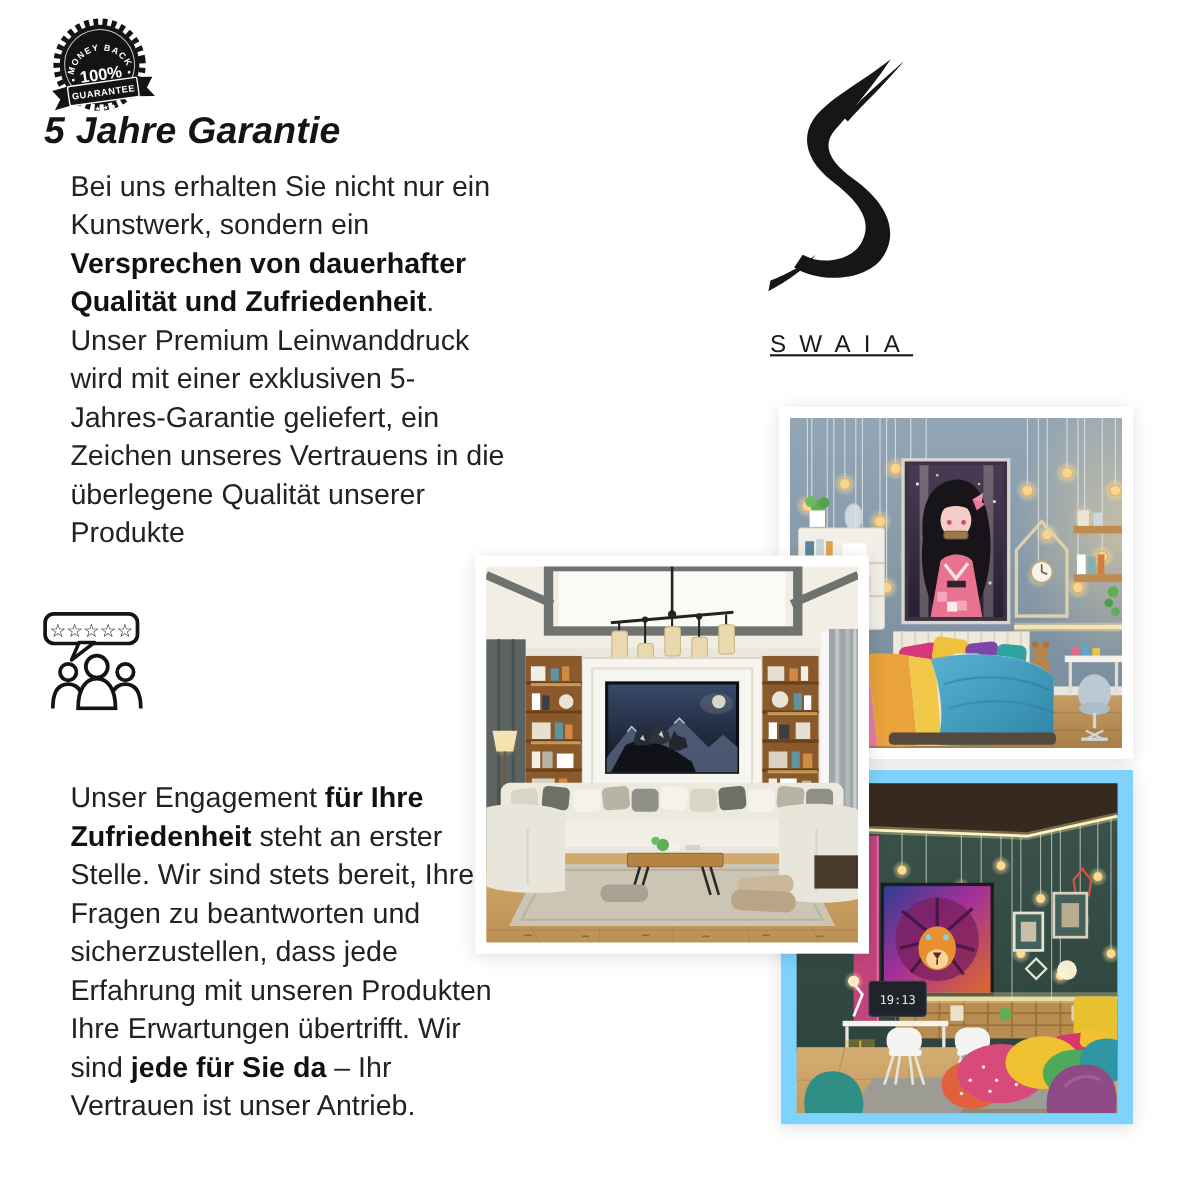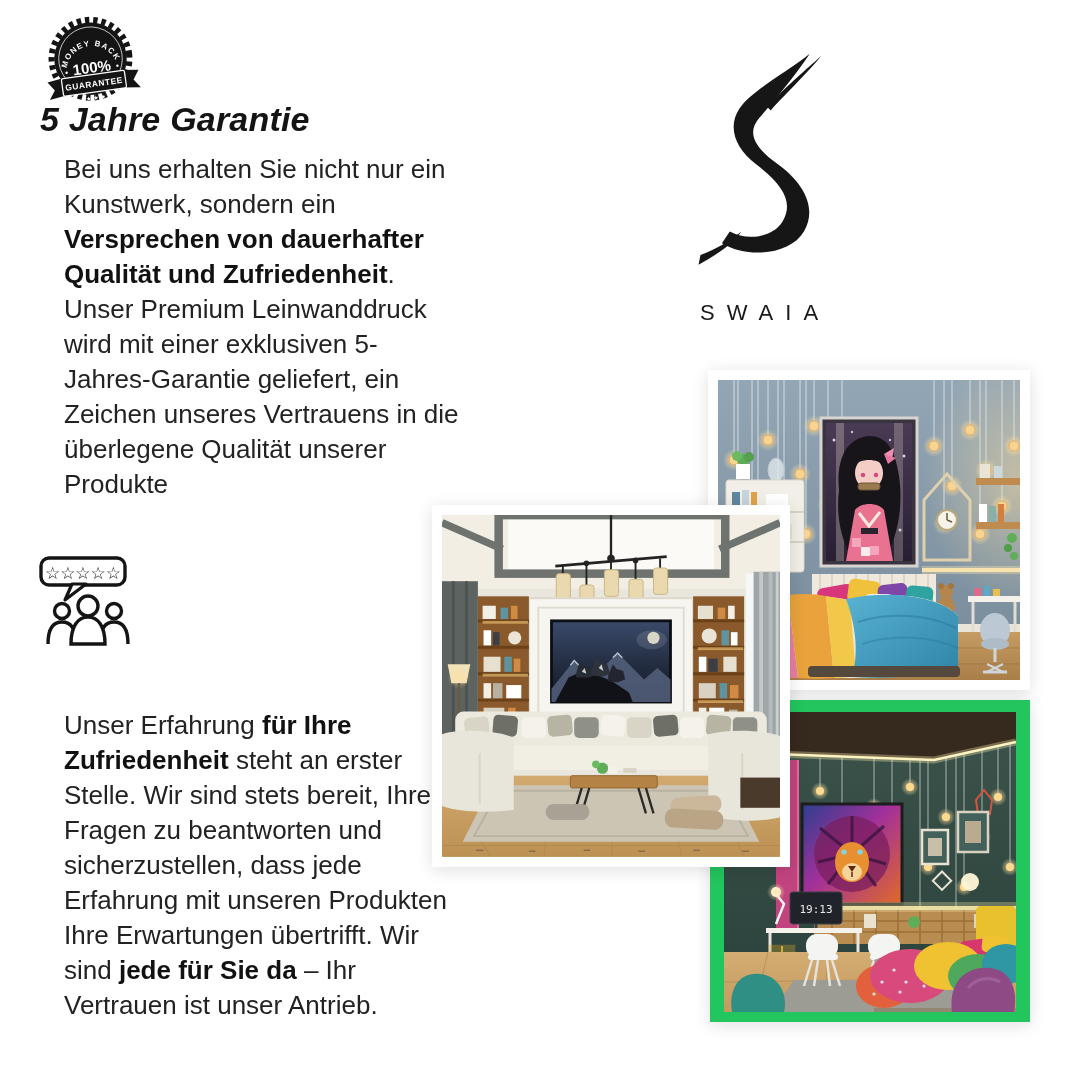--- a/index.html
+++ b/index.html
@@ -5,31 +5,31 @@
   html,body{margin:0;padding:0;background:#fff;}
   .page{position:relative;width:1080px;height:1080px;background:#ffffff;overflow:hidden;
         font-family:"Liberation Sans",sans-serif;color:#1e1e1e;}
   
   .sec-title{position:absolute;left:40px;font-size:34px;font-weight:800;color:#141414;
              letter-spacing:.2px;margin:0;white-space:nowrap;font-style:italic;}
   .sec-body{position:absolute;left:52px;width:398px;font-size:26px;line-height:35px;
             color:#222;margin:12px;}
   .sec-body b{font-weight:700;color:#111;}
   
-  .logo{position:absolute;left:688px;top:48px;width:180px;text-align:left;}
+  .logo{position:absolute;left:688px;top:48px;width:180px;text-align:left;text-decoration:underline;}
   .logo-s{display:block;margin-left:6px;}
   .logo-text{font-size:22px;letter-spacing:12px;color:#1a1a1a;margin-top:8px;margin-left:12px;}
   
   .photo-card{position:absolute;background:#fff;box-shadow:0 3px 16px rgba(0,0,0,.13);}
   .photo-card svg{display:block;}
   #card-anime{left:708px;top:370px;width:322px;height:320px;padding:0;z-index:2;}
   #card-anime svg{margin:10px;}
   #card-living{left:432px;top:505px;width:358px;height:362px;z-index:5;}
   #card-living svg{margin:10px;}
-  #card-lion{left:710px;top:700px;width:320px;height:322px;z-index:3;background:#22c55e;}
+  #card-lion{left:710px;top:700px;width:320px;height:322px;z-index:3;background:#7dd3fc;}
   #card-lion svg{margin:12px 14px 10px 14px;}
   .badge-wrap{position:absolute;left:38px;top:14px;}
   .reviews-wrap{position:absolute;left:38px;top:554px;}
 </style>
 </head>
 <body>
 
 <div class="page">
 
   <div class="badge-wrap">
@@ -64,21 +64,21 @@
       <polygon points="34,30 27,46 48,30" fill="#fff" stroke="#141414" stroke-width="3.2" stroke-linejoin="round"></polygon>
       <circle cx="24" cy="57" r="7.5" fill="#fff" stroke="#141414" stroke-width="3.4"></circle>
       <path d="M10,90 C10,75 15,68 24,68 C33,68 38,75 38,90" fill="#fff" stroke="#141414" stroke-width="3.4"></path>
       <circle cx="76" cy="57" r="7.5" fill="#fff" stroke="#141414" stroke-width="3.4"></circle>
       <path d="M62,90 C62,75 67,68 76,68 C85,68 90,75 90,90" fill="#fff" stroke="#141414" stroke-width="3.4"></path>
       <circle cx="50" cy="52" r="10" fill="#fff" stroke="#141414" stroke-width="3.4"></circle>
       <path d="M33,90 C33,72 40,63 50,63 C60,63 67,72 67,90 Z" fill="#fff" stroke="#141414" stroke-width="3.4"></path>
     </svg>
   </div>
 
-  <p class="sec-body" style="top:696px;"><span>Unser Erfahrung </span><b>für Ihre Zufriedenheit</b><span> steht an erster Stelle. Wir sind stets bereit, Ihre Fragen zu beantworten und sicherzustellen, dass jede Erfahrung mit unseren Produkten Ihre Erwartungen übertrifft. Wir sind </span><b>jede für Sie da</b><span> – Ihr Vertrauen ist unser Antrieb.</span></p>
+  <p class="sec-body" style="top:696px;"><span>Unser Engagement </span><b>für Ihre Zufriedenheit</b><span> steht an erster Stelle. Wir sind stets bereit, Ihre Fragen zu beantworten und sicherzustellen, dass jede Erfahrung mit unseren Produkten Ihre Erwartungen übertrifft. Wir sind </span><b>jede für Sie da</b><span> – Ihr Vertrauen ist unser Antrieb.</span></p>
 
   <div class="logo">
     <svg class="logo-s" width="132" height="244" viewBox="0 0 130 250">
       <path fill="#161616" d="M116,6 C88,28 56,44 44,62 C32,80 38,102 62,120 C88,140 100,158 88,178
                C78,194 52,198 34,188 L26,200 C52,216 96,212 110,188 C124,164 110,138 82,118
                C58,101 52,86 64,72 C78,56 100,30 116,6 Z"></path>
       <path fill="#161616" d="M72,60 C96,36 112,22 128,8 C106,34 86,52 76,64 Z"></path>
       <path fill="#161616" d="M4,212 C20,206 34,198 46,188 C36,202 20,212 2,222 Z"></path>
     </svg>
     <div class="logo-text">SWAIA</div>

